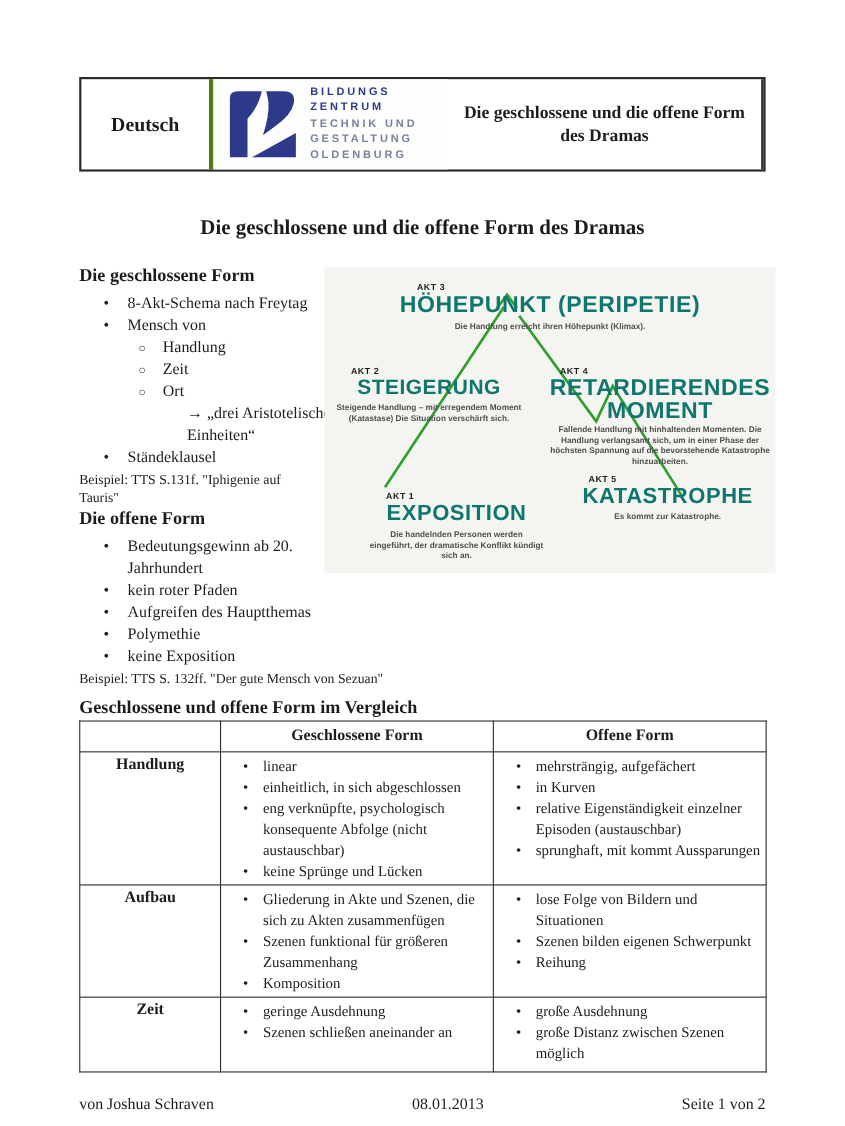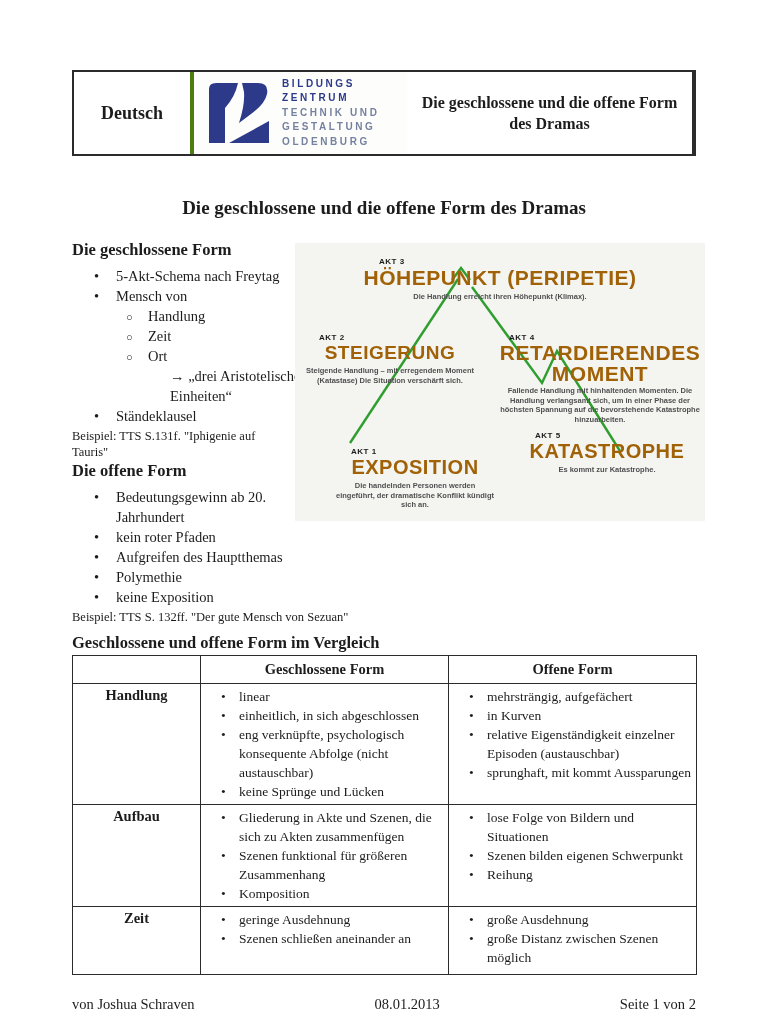--- a/index.html
+++ b/index.html
@@ -36,21 +36,21 @@
   .arrow-line{margin-left:98px;font-size:14.5px;line-height:20px;}
   .note{font-size:12.5px;line-height:16px;margin-top:2px;}
   .closed .note{width:220px;}
 
   
   .diagram{position:absolute;left:295px;top:243px;width:410px;height:278px;
        background:#f4f4f1;font-family:"Liberation Sans",sans-serif;}
   .diagram svg.lines{position:absolute;left:0;top:0;}
   .act{position:absolute;text-align:center;}
   .act .akt{font-size:8px;font-weight:bold;color:#1c1c1c;text-align:left;letter-spacing:0.5px;}
-  .act .ttl{font-weight:bold;color:#a16207;letter-spacing:0.5px;white-space:nowrap;}
+  .act .ttl{font-weight:bold;color:#0f766e;letter-spacing:0.5px;white-space:nowrap;}
   .act .dsc{font-size:7.5px;font-weight:bold;color:#4f4f4f;line-height:9.5px;margin-top:2px;}
   .act3{left:40px;top:14px;width:330px;}
   .act3 .akt{margin-left:44px;}
   .act3 .ttl{font-size:21px;}
   .act2{left:10px;top:90px;width:170px;}
   .act2 .akt{margin-left:14px;}
   .act2 .ttl{font-size:19px;}
   .act4{left:200px;top:90px;width:210px;}
   .act4 .akt{margin-left:14px;}
   .act4 .ttl{font-size:21px;line-height:21px;white-space:normal;}
@@ -102,21 +102,21 @@
     <span>des Dramas</span>
   </div>
 </div>
 
 <div class="main-title">Die geschlossene und die offene Form des Dramas</div>
 
 <div class="closed">
   <div class="section-h">Die geschlossene Form</div>
   <div class="li l1">
       <span class="blt">•</span>
-      <span class="txt">5-Akt-Schema nach Freytag</span>
+      <span class="txt">8-Akt-Schema nach Freytag</span>
     </div>
   <div class="li l1">
       <span class="blt">•</span>
       <span class="txt">Mensch von</span>
     </div>
   <div class="li l2">
       <span class="blt">○</span>
       <span class="txt">Handlung</span>
     </div>
   <div class="li l2">

